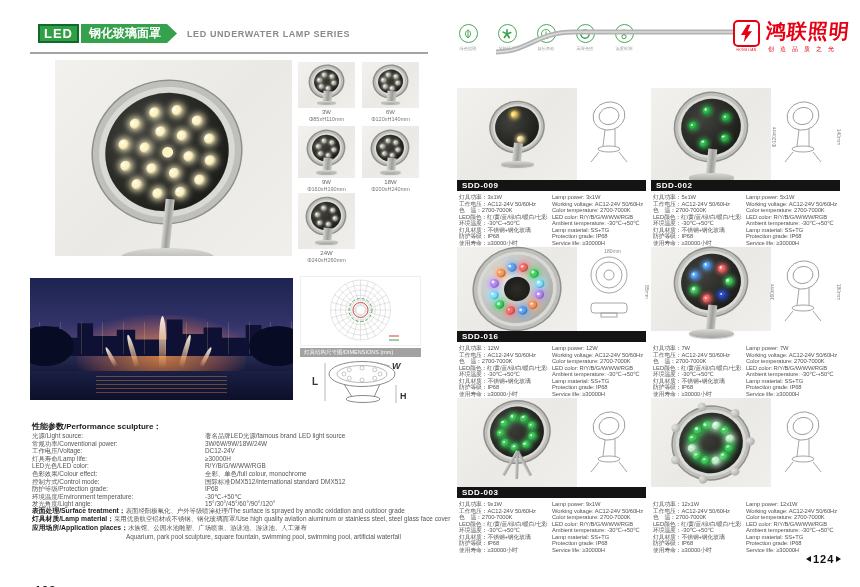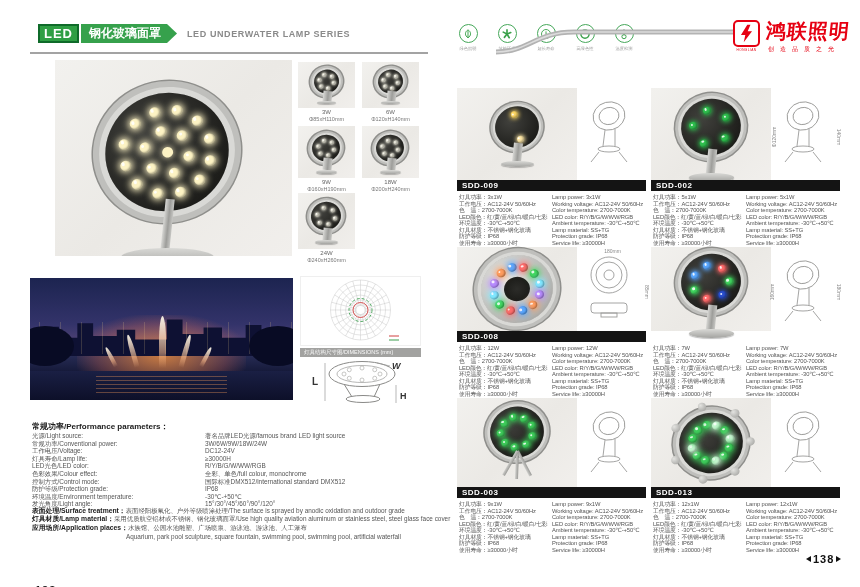--- a/index.html
+++ b/index.html
@@ -492,21 +492,21 @@
       <ellipse cx="63" cy="40" rx="17" ry="3.5" fill="none" stroke="#8a8a88" stroke-width="1"></ellipse>
       <line x1="25" y1="4" x2="25" y2="42" stroke="#9a9a98" stroke-width="0.7"></line>
       <line x1="96" y1="26" x2="96" y2="44" stroke="#9a9a98" stroke-width="0.7"></line>
       <line x1="77" y1="4" x2="90" y2="7" stroke="#9a9a98" stroke-width="0.7"></line>
       <text x="92" y="10" font-size="9" font-weight="bold" fill="#333" font-style="italic">W</text>
       <text x="12" y="26" font-size="10" font-weight="bold" fill="#333">L</text>
       <text x="100" y="40" font-size="9" font-weight="bold" fill="#333">H</text>
     </svg>
   </div>
 
-  <div id="perf-title">常规功率/Performance parameters：</div>
+  <div id="perf-title">性能参数/Performance sculpture：</div>
   <div id="params">
       <div class="param-row">
         <span class="param-label">光源/Light source:</span>
         <span class="param-value">著名品牌LED光源/famous brand LED light source</span>
       </div>
       <div class="param-row">
         <span class="param-label">常规功率/Conventional power:</span>
         <span class="param-value">3W/6W/9W/18W/24W</span>
       </div>
       <div class="param-row">
@@ -718,21 +718,21 @@
           <div class="sketch"><svg width="60" height="80" viewBox="0 0 60 80">
               <g fill="none" stroke="#9a9a98" stroke-width="0.9">
                 <circle cx="30" cy="28" r="18"></circle>
                 <circle cx="30" cy="28" r="13"></circle>
                 <circle cx="30" cy="28" r="5"></circle>
                 <rect x="12" y="56" width="36" height="10" rx="3"></rect>
                 <rect x="22" y="66" width="16" height="4"></rect>
               </g>
             </svg><div class="sk-label sk-top">180mm</div><div class="sk-label sk-right">85mm</div></div>
         </div>
-        <div class="bar" style="top: 84px;"><span>SDD-008</span></div>
+        <div class="bar" style="top: 84px;"><span>SDD-016</span></div>
         <div class="specs" style="top: 98px;">
           <div class="spec-col cn-col">
             <div class="spec-line">灯具功率：12W</div>
             <div class="spec-line">工作电压：AC12-24V 50/60Hz</div>
             <div class="spec-line">色　温：2700-7000K</div>
             <div class="spec-line">LED颜色：红/黄/蓝/绿/白/暖白/七彩</div>
             <div class="spec-line">环境温度：-30℃-+50℃</div>
             <div class="spec-line">灯具材质：不锈钢+钢化玻璃</div>
             <div class="spec-line">防护等级：IP68</div>
             <div class="spec-line">使用寿命：≥30000小时</div>
@@ -945,21 +945,20 @@
                 <ellipse cx="30" cy="28" rx="16" ry="14" transform="rotate(-14 30 28)"></ellipse>
                 <ellipse cx="30" cy="28" rx="10" ry="8.5" transform="rotate(-14 30 28)"></ellipse>
                 <line x1="26" y1="42" x2="24" y2="58"></line>
                 <line x1="36" y1="41" x2="36" y2="58"></line>
                 <ellipse cx="30" cy="61" rx="11" ry="3"></ellipse>
                 <line x1="20" y1="64" x2="12" y2="74"></line>
                 <line x1="40" y1="64" x2="48" y2="74"></line>
               </g>
             </svg></div>
         </div>
-        <div class="bar" style="top: 89px;"><span>SDD-013</span></div>
         <div class="specs" style="top: 103px;">
           <div class="spec-col cn-col">
             <div class="spec-line">灯具功率：12x1W</div>
             <div class="spec-line">工作电压：AC12-24V 50/60Hz</div>
             <div class="spec-line">色　温：2700-7000K</div>
             <div class="spec-line">LED颜色：红/黄/蓝/绿/白/暖白/七彩</div>
             <div class="spec-line">环境温度：-30℃-+50℃</div>
             <div class="spec-line">灯具材质：不锈钢+钢化玻璃</div>
             <div class="spec-line">防护等级：IP68</div>
             <div class="spec-line">使用寿命：≥30000小时</div>
@@ -973,16 +972,16 @@
             <div class="spec-line">Lamp material: SS+TG</div>
             <div class="spec-line">Protection grade: IP68</div>
             <div class="spec-line">Service life: ≥30000H</div>
           </div>
         </div>
       </div>
     </div>
 
   <div class="page-num" id="page-right-num">
     <span class="tri-l"></span>
-    <span class="num">138</span>
+    <span class="num">124</span>
     <span class="tri-r"></span>
   </div>
 </div>
 
 </body></html>

